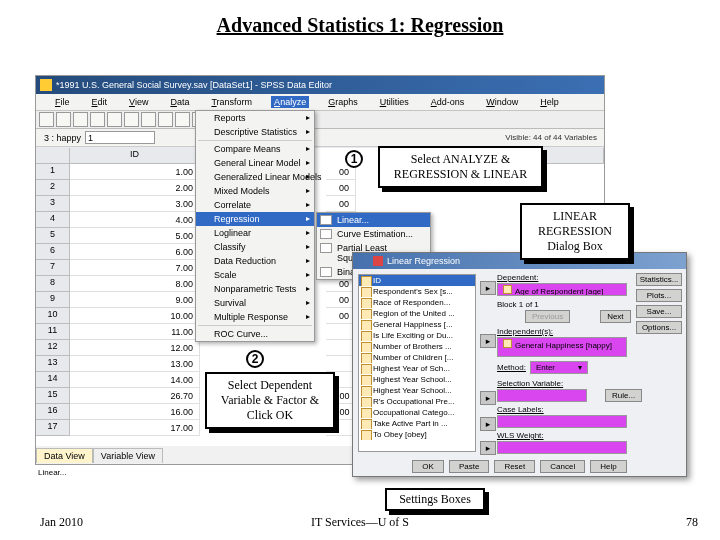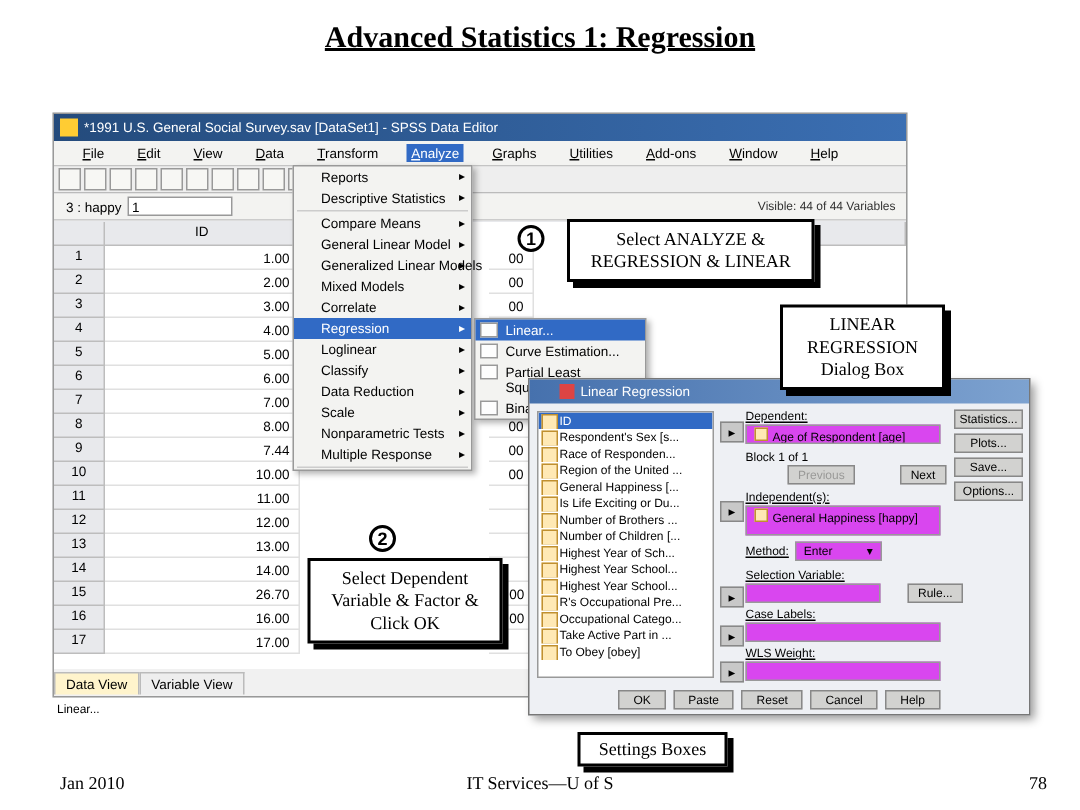--- a/index.html
+++ b/index.html
@@ -141,21 +141,21 @@
       </div>
     <div class="datacol" id="idcol">
         <div class="dcell">1.00</div>
         <div class="dcell">2.00</div>
         <div class="dcell">3.00</div>
         <div class="dcell">4.00</div>
         <div class="dcell">5.00</div>
         <div class="dcell">6.00</div>
         <div class="dcell">7.00</div>
         <div class="dcell">8.00</div>
-        <div class="dcell">7.44</div>
+        <div class="dcell">9.00</div>
         <div class="dcell">10.00</div>
         <div class="dcell">11.00</div>
         <div class="dcell">12.00</div>
         <div class="dcell">13.00</div>
         <div class="dcell">14.00</div>
         <div class="dcell">26.70</div>
         <div class="dcell">16.00</div>
         <div class="dcell">17.00</div>
       </div>
     <div style="position:absolute;left:290px;top:16px;width:30px;" id="numcol">
@@ -193,22 +193,24 @@
     <div class="item arrow">General Linear Model</div>
     <div class="item arrow">Generalized Linear Models</div>
     <div class="item arrow">Mixed Models</div>
     <div class="item arrow">Correlate</div>
     <div class="item sel arrow">Regression</div>
     <div class="item arrow">Loglinear</div>
     <div class="item arrow">Classify</div>
     <div class="item arrow">Data Reduction</div>
     <div class="item arrow">Scale</div>
     <div class="item arrow">Nonparametric Tests</div>
+    <div class="item arrow">Survival</div>
     <div class="item arrow">Multiple Response</div>
     <div class="sep"></div>
+    <div class="item">ROC Curve...</div>
   </div>
 
 <div class="submenu" id="rmenu">
     <div class="item sel">Linear...<span class="mico"></span></div>
     <div class="item">Curve Estimation...<span class="mico"></span></div>
     <div class="item">Partial Least Squares...<span class="mico"></span></div>
     <div class="item">Binary Logistic...<span class="mico"></span></div>
   </div>
 
 <div class="linreg-dialog">

